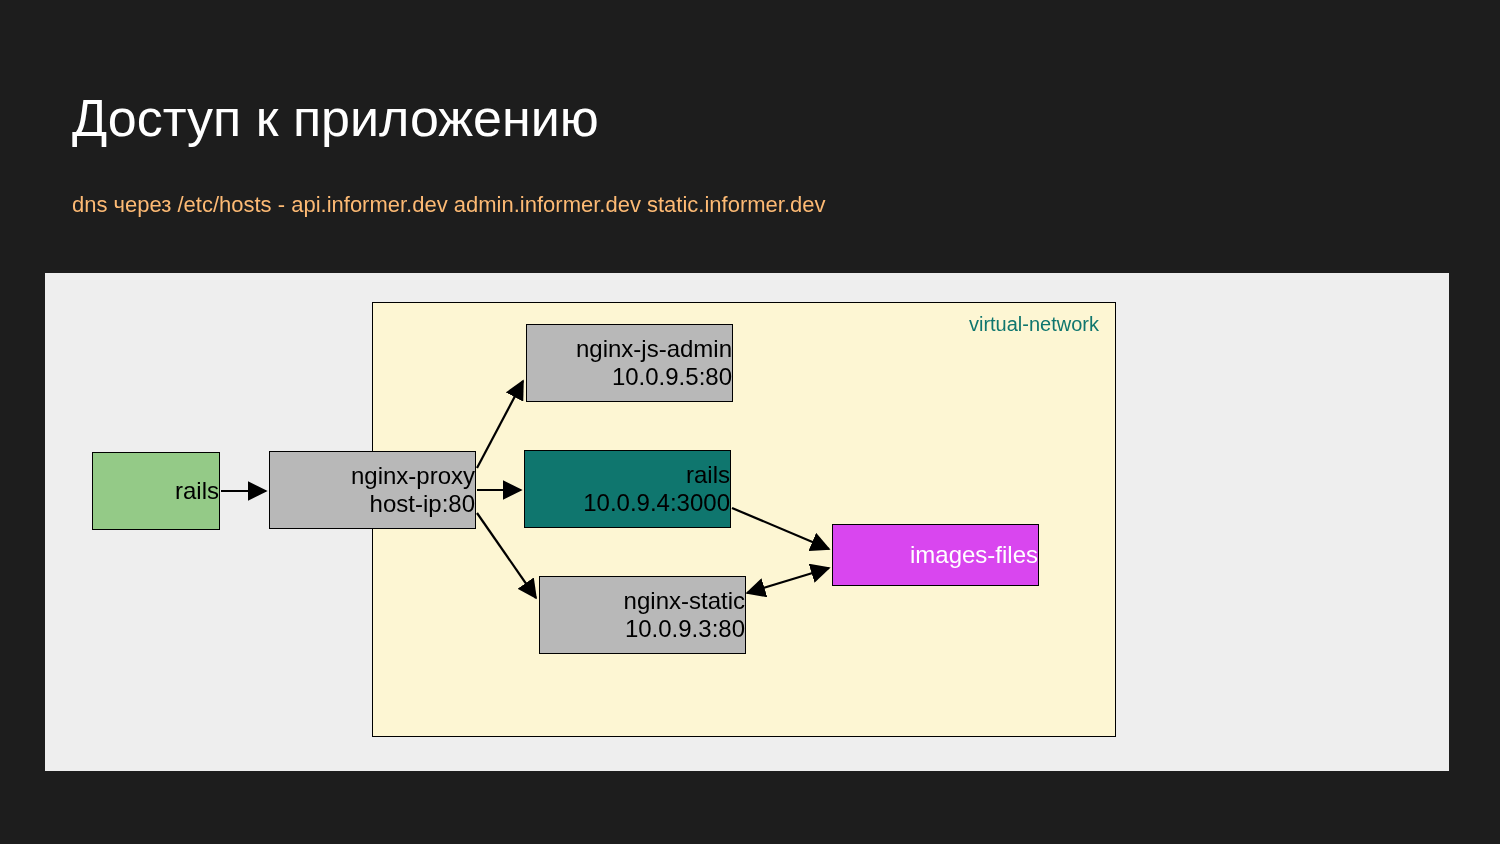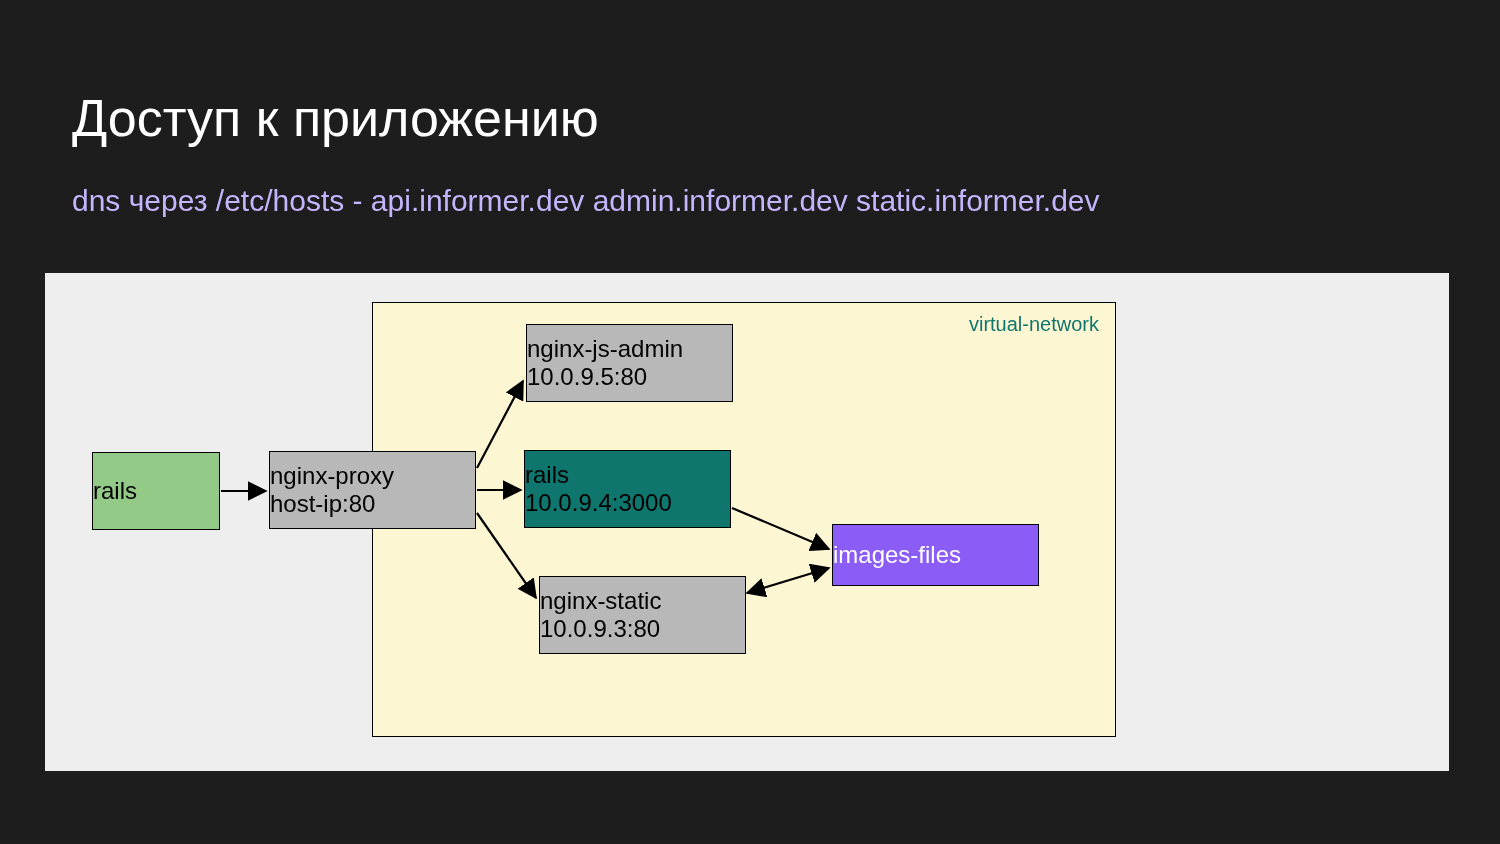--- a/index.html
+++ b/index.html
@@ -1,26 +1,26 @@
 <!DOCTYPE html>
 <html><head>
 <meta charset="utf-8">
 <style>
   html,body{margin:0;padding:0;width:1500px;height:844px;background:#1d1d1d;font-family:Arial,Helvetica,sans-serif;overflow:hidden}
   .slide{position:relative;width:1500px;height:844px;color:#e9e9e9}
   .title{position:absolute;left:72px;top:88px;font-size:52px;font-weight:400;color:#ffffff}
-  .subtitle{position:absolute;left:72px;top:184px;font-size:30px;color:#c4b5fd}
+  .subtitle{position:absolute;left:72px;top:192px;font-size:22px;color:#fdba74}
   .canvas{position:absolute;left:45px;top:273px;width:1404px;height:498px;background:#eeeeee}
   .virtual-network{position:absolute;left:327px;top:29px;width:744px;height:435px;background:#fdf6d3;border:1px solid #000;box-sizing:border-box}
   .vn-label{position:absolute;right:16px;top:10px;font-size:20px;color:#0f766e}
-  .box{position:absolute;border:1px solid #000;box-sizing:border-box;display:flex;flex-direction:column;align-items:flex-start;justify-content:center;font-size:24px;color:#000;line-height:1.15;text-align:center}
+  .box{position:absolute;border:1px solid #000;box-sizing:border-box;display:flex;flex-direction:column;align-items:flex-end;justify-content:center;font-size:24px;color:#000;line-height:1.15;text-align:center}
   .box.green{background:#94ca87}
   .box.gray{background:#b8b8b8}
   .box.pink{background:#0f766e}
-  .box.blue{background:#8b5cf6;color:#fff}
+  .box.blue{background:#d946ef;color:#fff}
   svg.arrows{position:absolute;left:0;top:0;width:1404px;height:498px;pointer-events:none}
 </style>
 </head>
 <body>
 
 <div class="slide">
   <div class="title">Доступ к приложению</div>
   <div class="subtitle">dns через /etc/hosts - api.informer.dev admin.informer.dev static.informer.dev</div>
 
   <div class="canvas">

